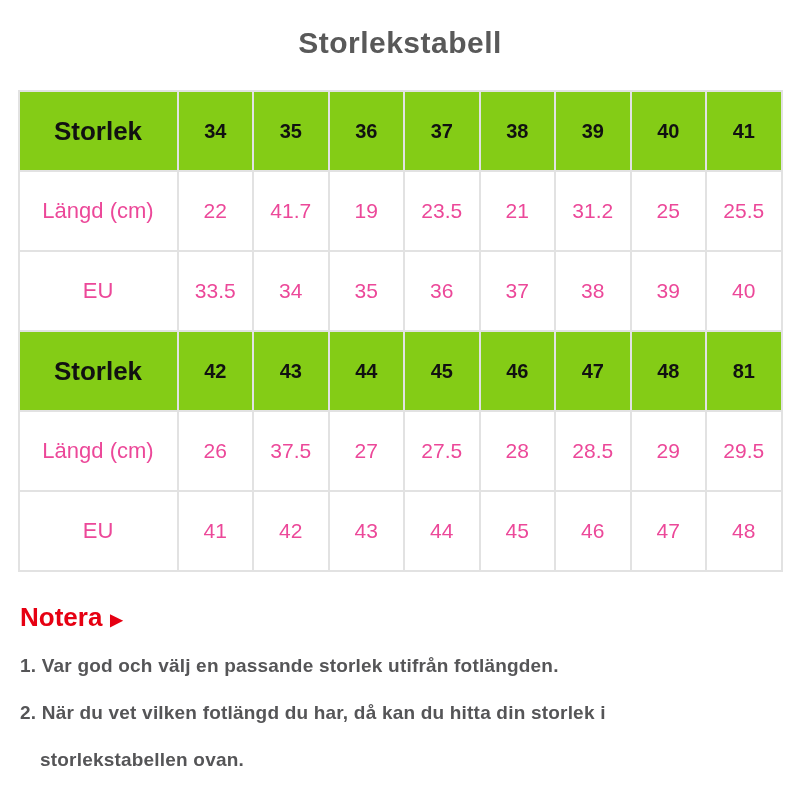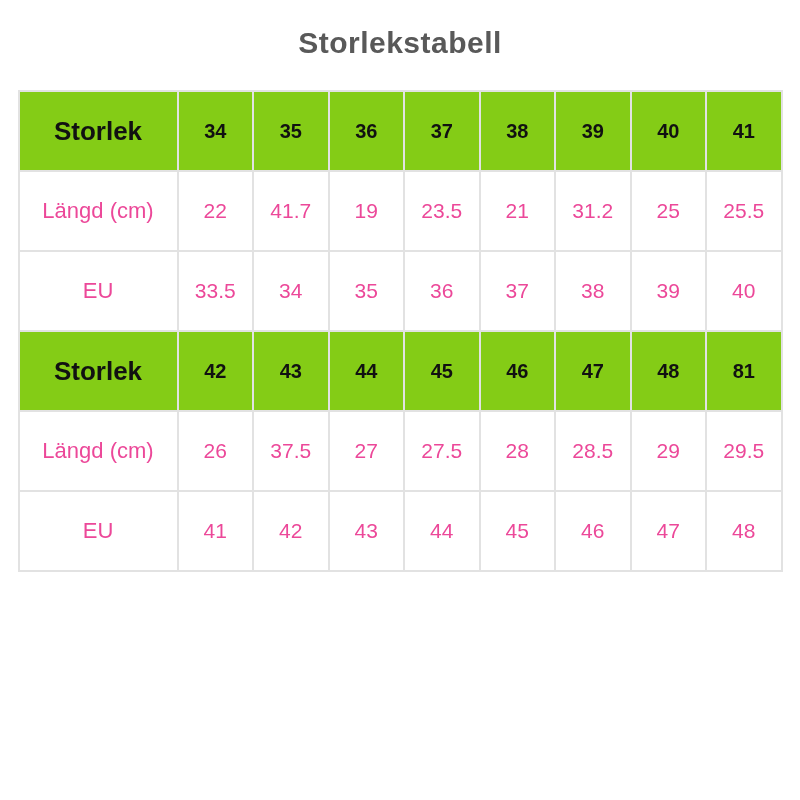--- a/index.html
+++ b/index.html
@@ -164,14 +164,25 @@
           <td>43</td>
           <td>44</td>
           <td>45</td>
           <td>46</td>
           <td>47</td>
           <td>48</td>
         </tr>
       </tbody>
   </table>
 
+  <div class="notes-section">
+    <div class="notes-heading">
+      <span>Notera</span>
+      <span class="arrow-icon">▶</span>
+    </div>
+    <ul class="notes-list">
+        <li>1. Var god och välj en passande storlek utifrån fotlängden.</li>
+        <li>2. När du vet vilken fotlängd du har, då kan du hitta din storlek i</li>
+        <li class="indent">storlekstabellen ovan.</li>
+      </ul>
+  </div>
 
 </div>
 
 </body></html>

